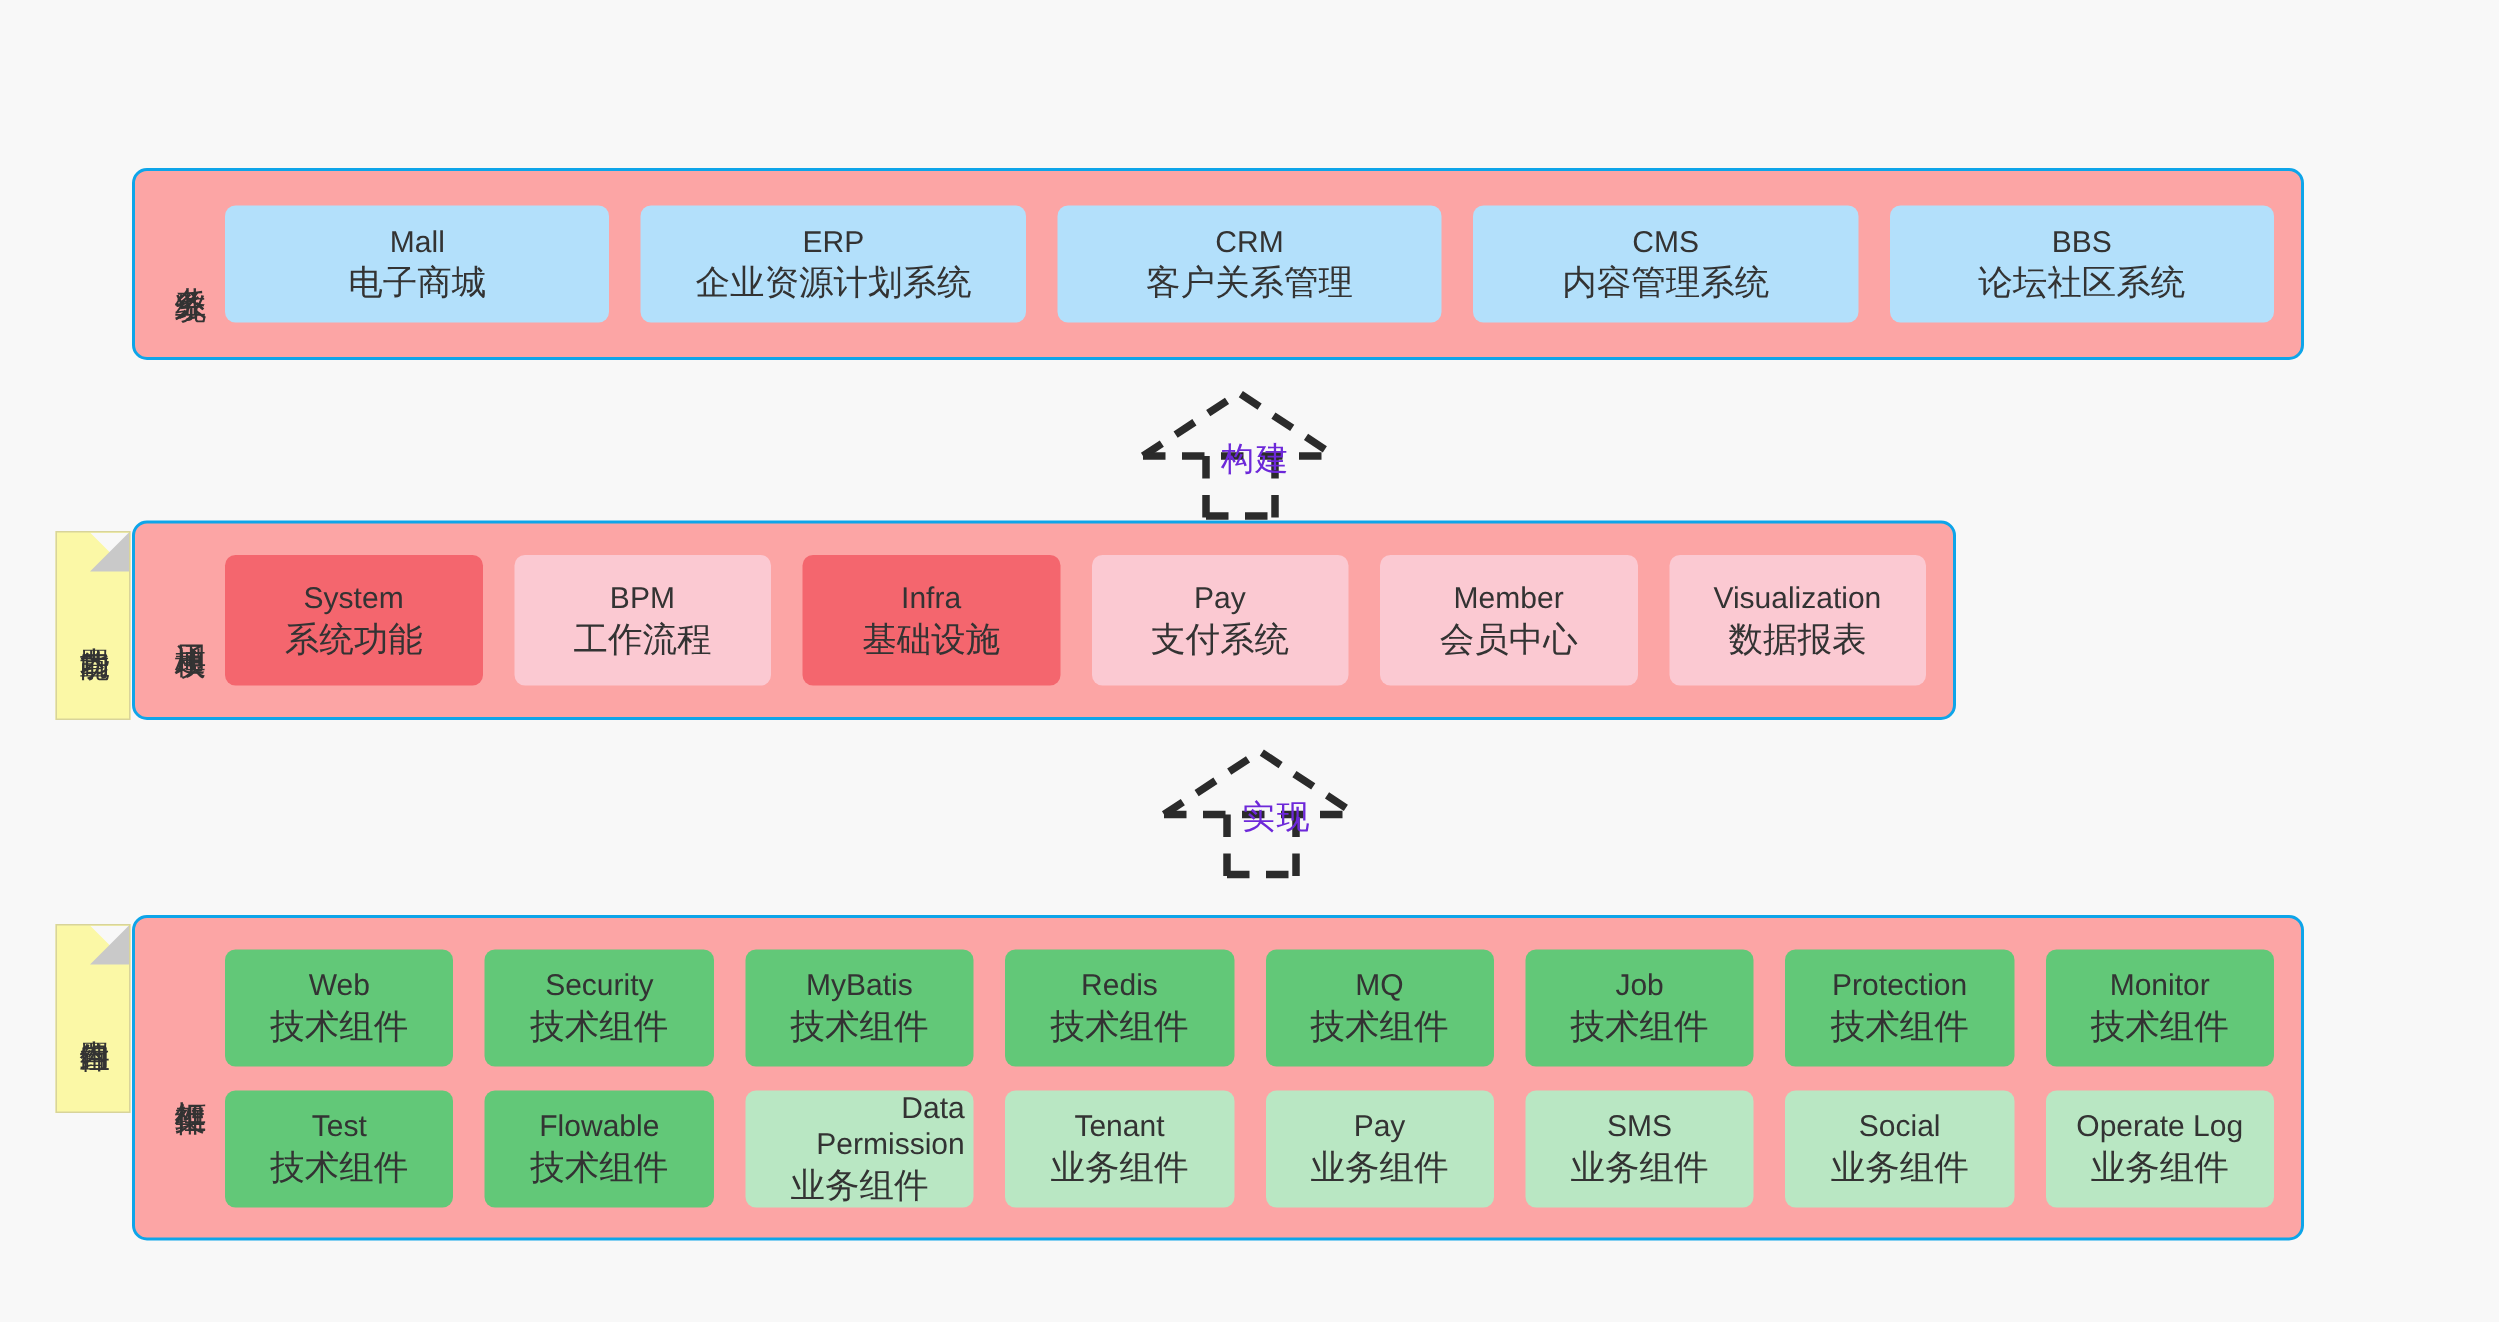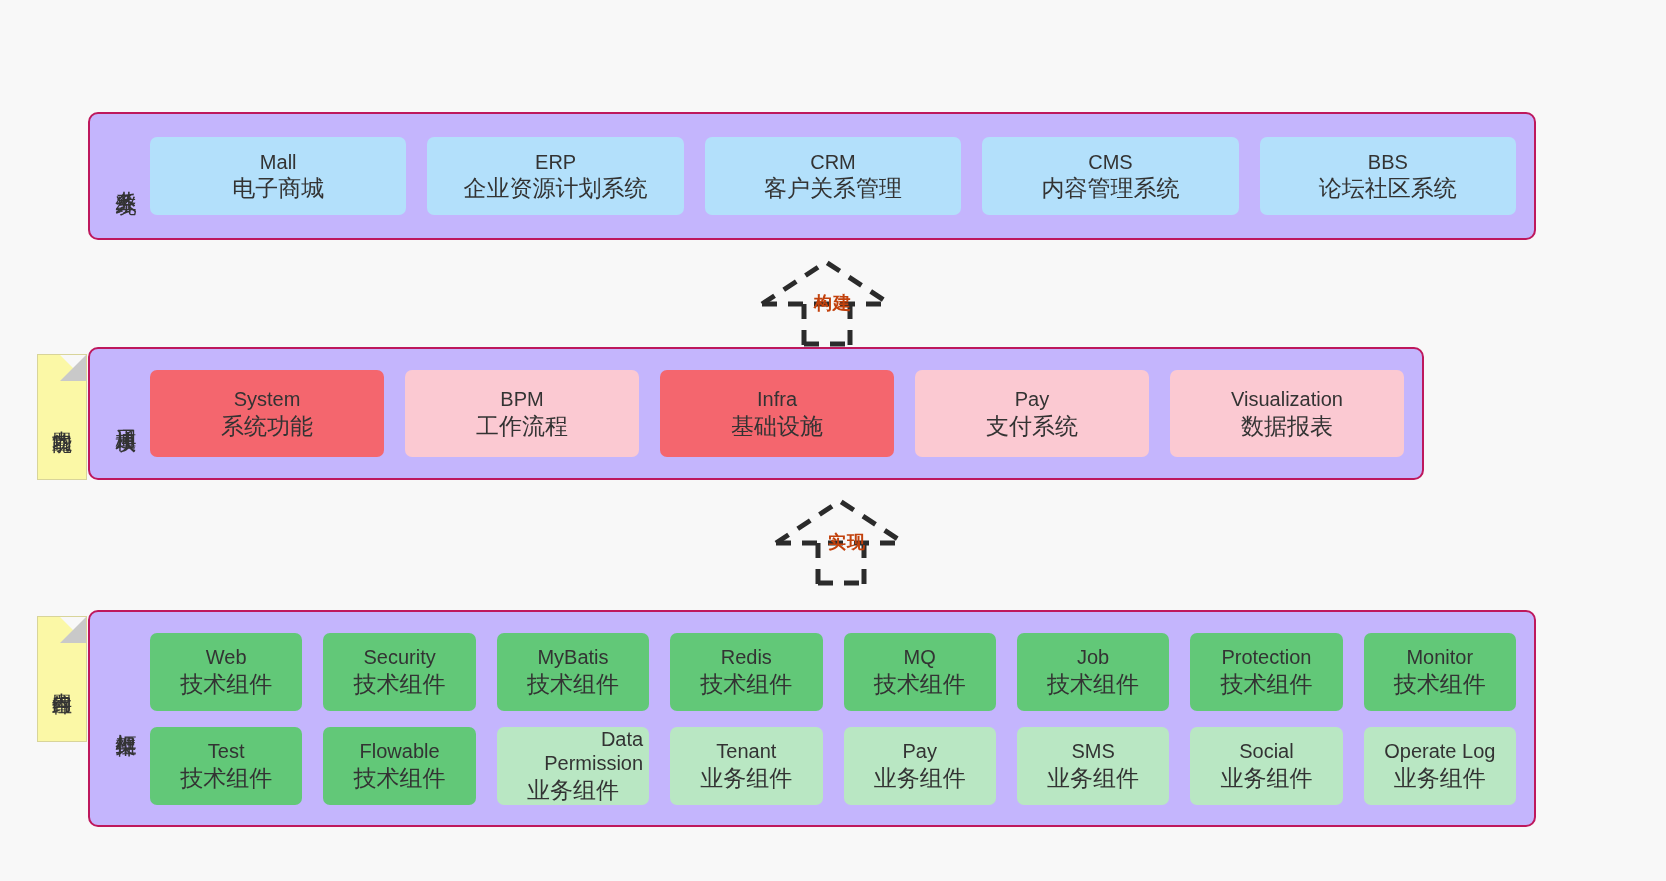--- a/index.html
+++ b/index.html
@@ -19,22 +19,22 @@
   #stage {
     position: relative;
     width: 1666px;
     height: 881px;
   }
 
   
   .layer {
     position: absolute;
     box-sizing: border-box;
-    background: #c4b5fd;
-    border: 2px solid #be185d;
+    background: #fca5a5;
+    border: 2px solid #0ea5e9;
     border-radius: 10px;
     display: flex;
     align-items: center;
   }
   .layer-label {
     flex: 0 0 auto;
     width: 34px;
     margin-left: 14px;
     margin-right: 8px;
     font-size: 21px;
@@ -127,26 +127,25 @@
     clip-path: polygon(0 0, 100% 0, 100% 100%);
   }
 
   
   .connector {
     position: absolute;
   }
   .connector svg { display: block; overflow: visible; }
   .connector-label {
     position: absolute;
-    font-size: 18px;
-    color: #c2410c;
+    font-size: 22px;
+    color: #6d28d9;
     white-space: nowrap;
     background: transparent;
     letter-spacing: 1px;
-    font-weight: bold;
   }
 </style>
 </head>
 <body>
 
 <div id="stage">
 
   <div class="layer" id="layer-business" style="left:88px; top:112px; width:1448px; height:128px;">
     <div class="layer-label">业务系统</div>
     <div class="layer-body">
@@ -183,39 +182,43 @@
 
       <path d="M 48 48 L 48 90 M 94 48 L 94 90" fill="none" stroke="#2b2b2b" stroke-width="5" stroke-dasharray="15,11" stroke-linecap="butt"></path>
       <path d="M 48 88 L 94 88" fill="none" stroke="#2b2b2b" stroke-width="5" stroke-dasharray="15,11" stroke-linecap="butt"></path>
     </svg>
     <span class="connector-label" style="left:58px; top:35px;">构建</span>
   </div>
 
   <div class="note" style="left:37px; top:354px; width:50px; height:126px;">
     <span>内置功能</span>
   </div>
-  <div class="layer" id="layer-modules" style="left:88px; top:347px; width:1336px; height:133px;">
+  <div class="layer" id="layer-modules" style="left:88px; top:347px; width:1216px; height:133px;">
     <div class="layer-label">通用模块</div>
     <div class="layer-body">
       <div class="row">
         <div class="card c-red h-mod">
           <span class="t-en">System</span>
           <span class="t-cn">系统功能</span>
         </div>
         <div class="card c-pink h-mod">
           <span class="t-en">BPM</span>
           <span class="t-cn">工作流程</span>
         </div>
         <div class="card c-red h-mod">
           <span class="t-en">Infra</span>
           <span class="t-cn">基础设施</span>
         </div>
         <div class="card c-pink h-mod">
           <span class="t-en">Pay</span>
           <span class="t-cn">支付系统</span>
+        </div>
+        <div class="card c-pink h-mod">
+          <span class="t-en">Member</span>
+          <span class="t-cn">会员中心</span>
         </div>
         <div class="card c-pink h-mod">
           <span class="t-en">Visualization</span>
           <span class="t-cn">数据报表</span>
         </div>
       </div>
     </div>
   </div>
 
   <div class="connector" style="left:770px; top:495px; width:150px; height:90px;">

